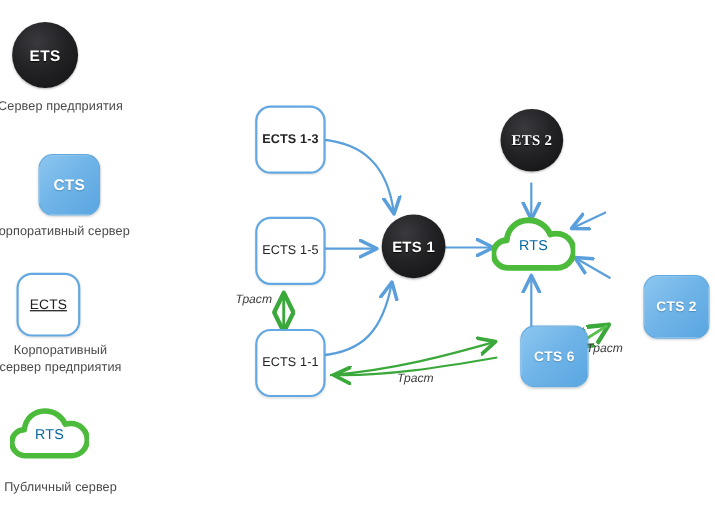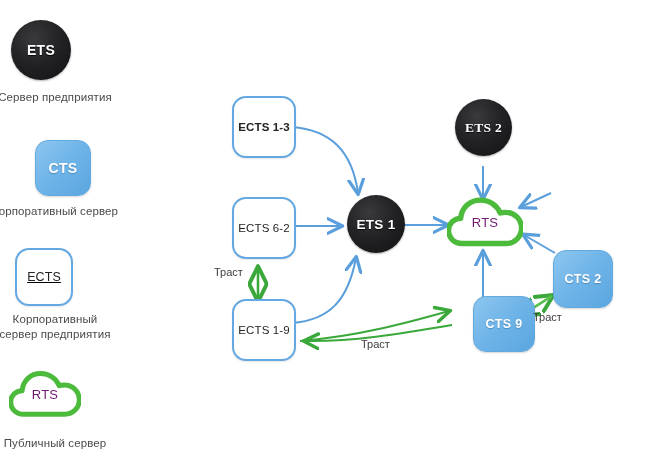--- a/index.html
+++ b/index.html
@@ -98,21 +98,21 @@
     letter-spacing: 0.1px;
   }
 
   .rts-cloud {
     position: absolute;
   }
   .rts-text {
     position: absolute;
     width: 100%;
     text-align: center;
-    color: #701a75;
+    color: #0369a1;
     font-weight: normal;
     letter-spacing: 0.2px;
   }
 
   
   .diagram {
     position: absolute;
     left: 0; top: 0;
     width: 650px;
     height: 473px;
@@ -122,20 +122,21 @@
     left: 0; top: 0;
     width: 650px;
     height: 473px;
     overflow: visible;
   }
   .edge-label {
     position: absolute;
     font-size: 11px;
     color: #3c3c3c;
     white-space: nowrap;
+    font-style: italic;
   }
   .node {
     position: absolute;
   }
 </style>
 </head>
 <body>
 
 <div id="stage">
 
@@ -220,47 +221,47 @@
 
       <path d="M522,315 L552,296" fill="none" stroke="#5cc24f" stroke-width="2.3" marker-end="url(#arrow-green)"></path>
       <path d="M552,296 L522,315" fill="none" stroke="#5cc24f" stroke-width="2.3" marker-end="url(#arrow-green)"></path>
     </svg>
 
     <div class="ects-box node" style="left:232px; top:96px; width:60px; height:58px;">
       <span class="ects-label" style="font-size:11.5px;font-weight:bold;">ECTS 1-3</span>
     </div>
 
     <div class="ects-box node" style="left:232px; top:197px; width:60px; height:58px;">
-      <span class="ects-label" style="font-size:11.5px;">ECTS 6-2</span>
+      <span class="ects-label" style="font-size:11.5px;">ECTS 1-5</span>
     </div>
 
     <div class="ects-box node" style="left:232px; top:299px; width:60px; height:58px;">
-      <span class="ects-label" style="font-size:11.5px;">ECTS 1-9</span>
+      <span class="ects-label" style="font-size:11.5px;">ECTS 1-1</span>
     </div>
 
     <div class="ets-circle node" style="left:347px; top:195px; width:58px; height:58px;">
       <span class="ets-label" style="font-size:13.5px;">ETS 1</span>
     </div>
 
     <div class="ets-circle node" style="left:455px; top:99px; width:57px; height:57px;">
       <span class="ets-label" style="font-size:13.5px;font-family:Liberation Serif, serif;">ETS 2</span>
     </div>
 
     <div class="rts-cloud node" style="left:447px; top:196px; width:76px; height:54px;">
       <svg width="76" height="54" viewBox="0 0 100 70">
         <path d="M20,62 C8,62 2,53 2,45 C2,36 9,29 18,29 C19,15 30,5 44,5 C56,5 66,12 70,22 C72,21 75,21 77,21 C89,21 98,30 98,42 C98,53 89,62 78,62 Z" fill="#ffffff" stroke="#4cbb3c" stroke-width="7" stroke-linejoin="round"></path>
       </svg>
       <div class="rts-text" style="left:0; top:19px; font-size:13px;">RTS</div>
     </div>
 
     <div class="cts-box node" style="left:453px; top:296px; width:60px; height:54px;">
-      <span class="cts-label" style="font-size:12.5px;">CTS 9</span>
-    </div>
-
-    <div class="cts-box node" style="left:533px; top:250px; width:58px; height:56px;">
+      <span class="cts-label" style="font-size:12.5px;">CTS 6</span>
+    </div>
+
+    <div class="cts-box node" style="left:565px; top:250px; width:58px; height:56px;">
       <span class="cts-label" style="font-size:12.5px;">CTS 2</span>
     </div>
 
 
     <div class="edge-label" style="left:214px; top:266px;">Траст</div>
 
     <div class="edge-label" style="left:361px; top:338px;">Траст</div>
 
     <div class="edge-label" style="left:533px; top:311px;">Траст</div>
 

